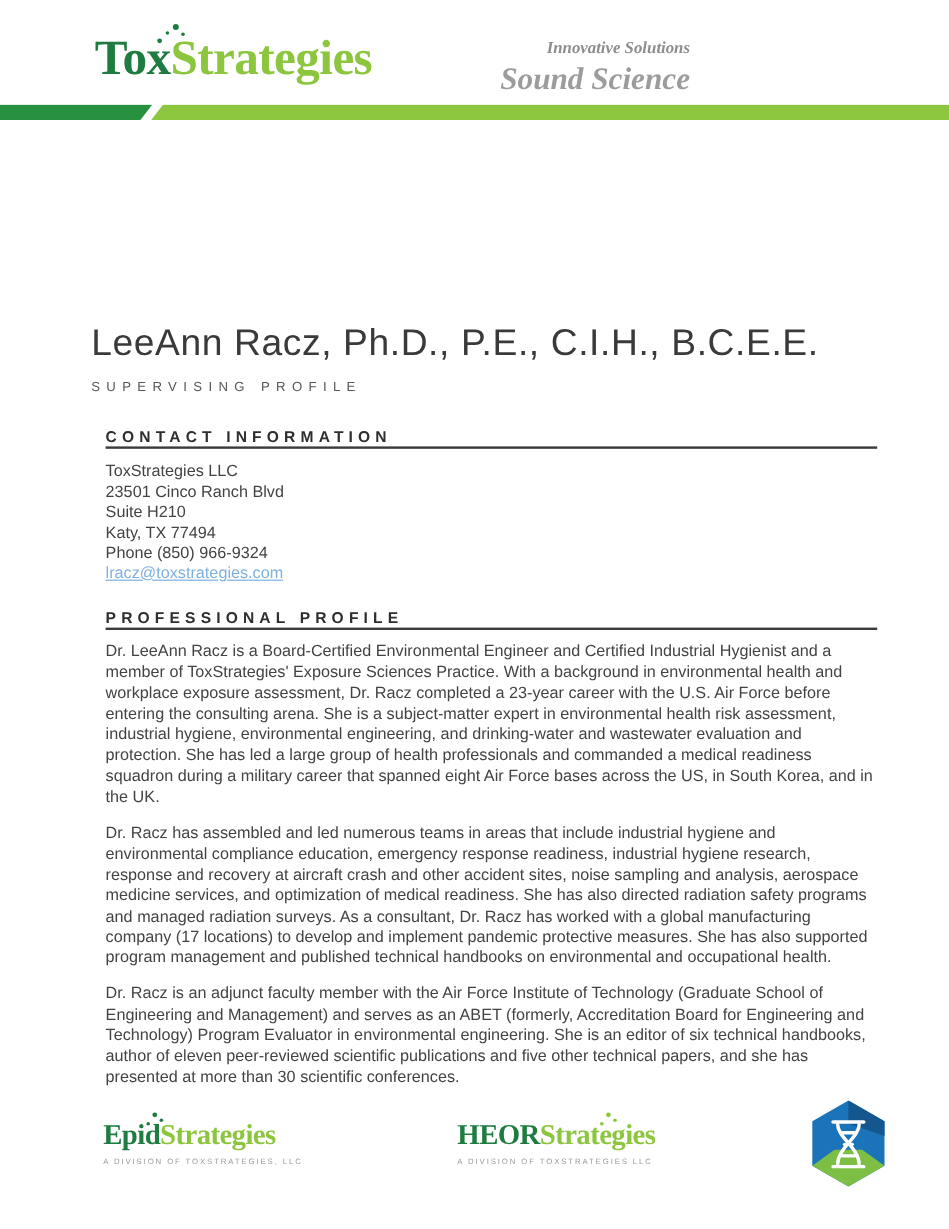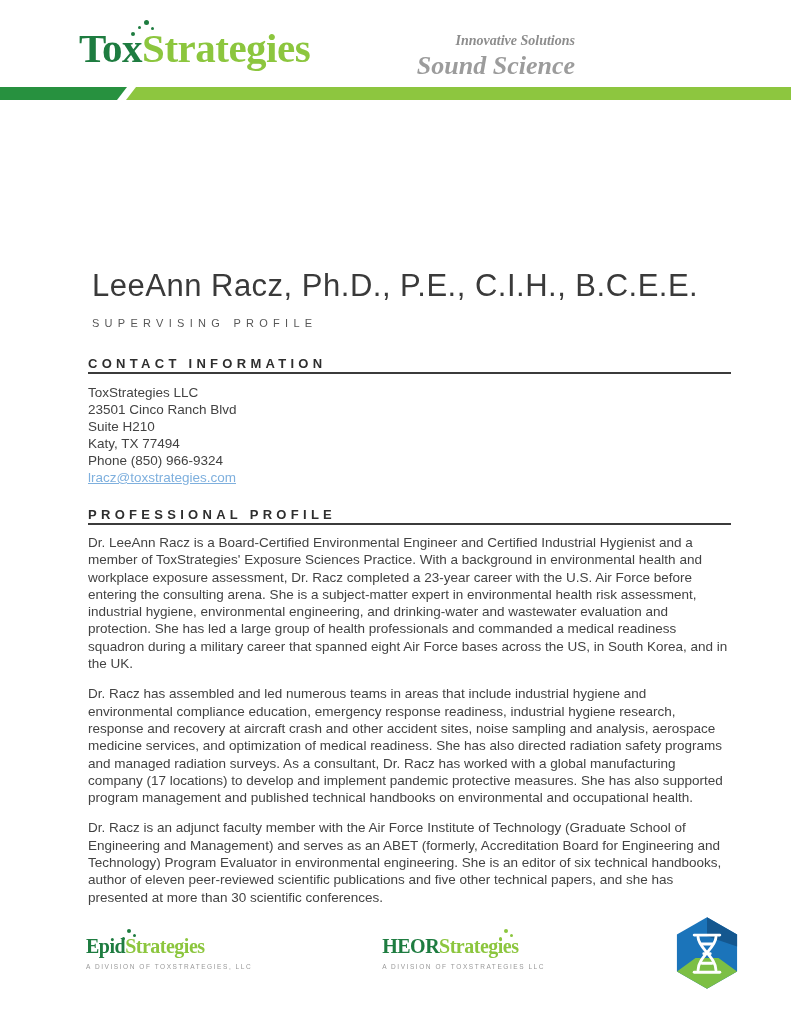--- a/index.html
+++ b/index.html
@@ -29,21 +29,21 @@
 
   .brand-bar { position: absolute; left: 0; top: 87px; width: 791px; height: 13px; }
   .bar-dark  { position: absolute; left: 0; top: 0; width: 130px; height: 13px;
                background: #27913f;
                clip-path: polygon(0 0, 127px 0, 117px 13px, 0 13px); }
   .bar-light { position: absolute; left: 0; top: 0; width: 791px; height: 13px;
                background: #8dc63f;
                clip-path: polygon(136px 0, 791px 0, 791px 13px, 126px 13px); }
 
   
-  .name-block { position: absolute; left: 92px; top: 268px; width: 643px; }
+  .name-block { position: absolute; left: 76px; top: 268px; width: 643px; }
   .person-name { font-size: 31px; color: #3a3a3a; font-weight: 400;
                  letter-spacing: 0.5px; white-space: nowrap; }
   .person-title { margin-top: 13px; font-size: 11px; color: #575757;
                   letter-spacing: 0.48em; font-weight: 400; }
 
   
   .section { position: absolute; left: 88px; width: 643px; }
   .contact-section { top: 356px; }
   .profile-section { top: 507px; }
   .section-heading { font-size: 13px; font-weight: 700; color: #2e2e2e;
@@ -56,21 +56,21 @@
   .profile-body { margin-top: 9px; }
   .profile-body p { font-size: 13.5px; line-height: 17.3px; color: #434343;
                     margin-bottom: 13px; }
 
   
   .footer { position: absolute; left: 0; top: 903px; width: 791px; height: 100px;
             display: flex; align-items: center; justify-content: space-between;
             padding: 0 52px 0 86px; }
   .sub-logo { position: relative; font-family: "Liberation Serif", serif;
               text-align: left; }
-  .sub-logo-text { font-size: 20px; line-height: 1; letter-spacing: -0.5px; white-space: nowrap; }
+  .sub-logo-text { font-size: 24px; line-height: 1; letter-spacing: -0.5px; white-space: nowrap; }
   .sub-logo-text .logo-prefix { color: #1e7c40; font-weight: 700; }
   .sub-logo-text .logo-suffix { color: #8cc63e; font-weight: 600; }
   .sub-logo-sub { font-family: "Liberation Sans", sans-serif; font-size: 6.5px;
                   color: #999999; letter-spacing: 0.24em; margin-top: 7px;
                   white-space: nowrap; }
   .epid-dots { left: 36px; top: -7px; width: 16px; height: 12px; }
   .epid-dots .d1 { width: 3px; height: 3px; left: 0px;  top: 8px; }
   .epid-dots .d2 { width: 4px; height: 4px; left: 5px;  top: 0px; }
   .epid-dots .d3 { width: 3px; height: 3px; left: 11px; top: 5px; }
   .heor-dots { right: 30px; top: -7px; width: 16px; height: 12px; }

